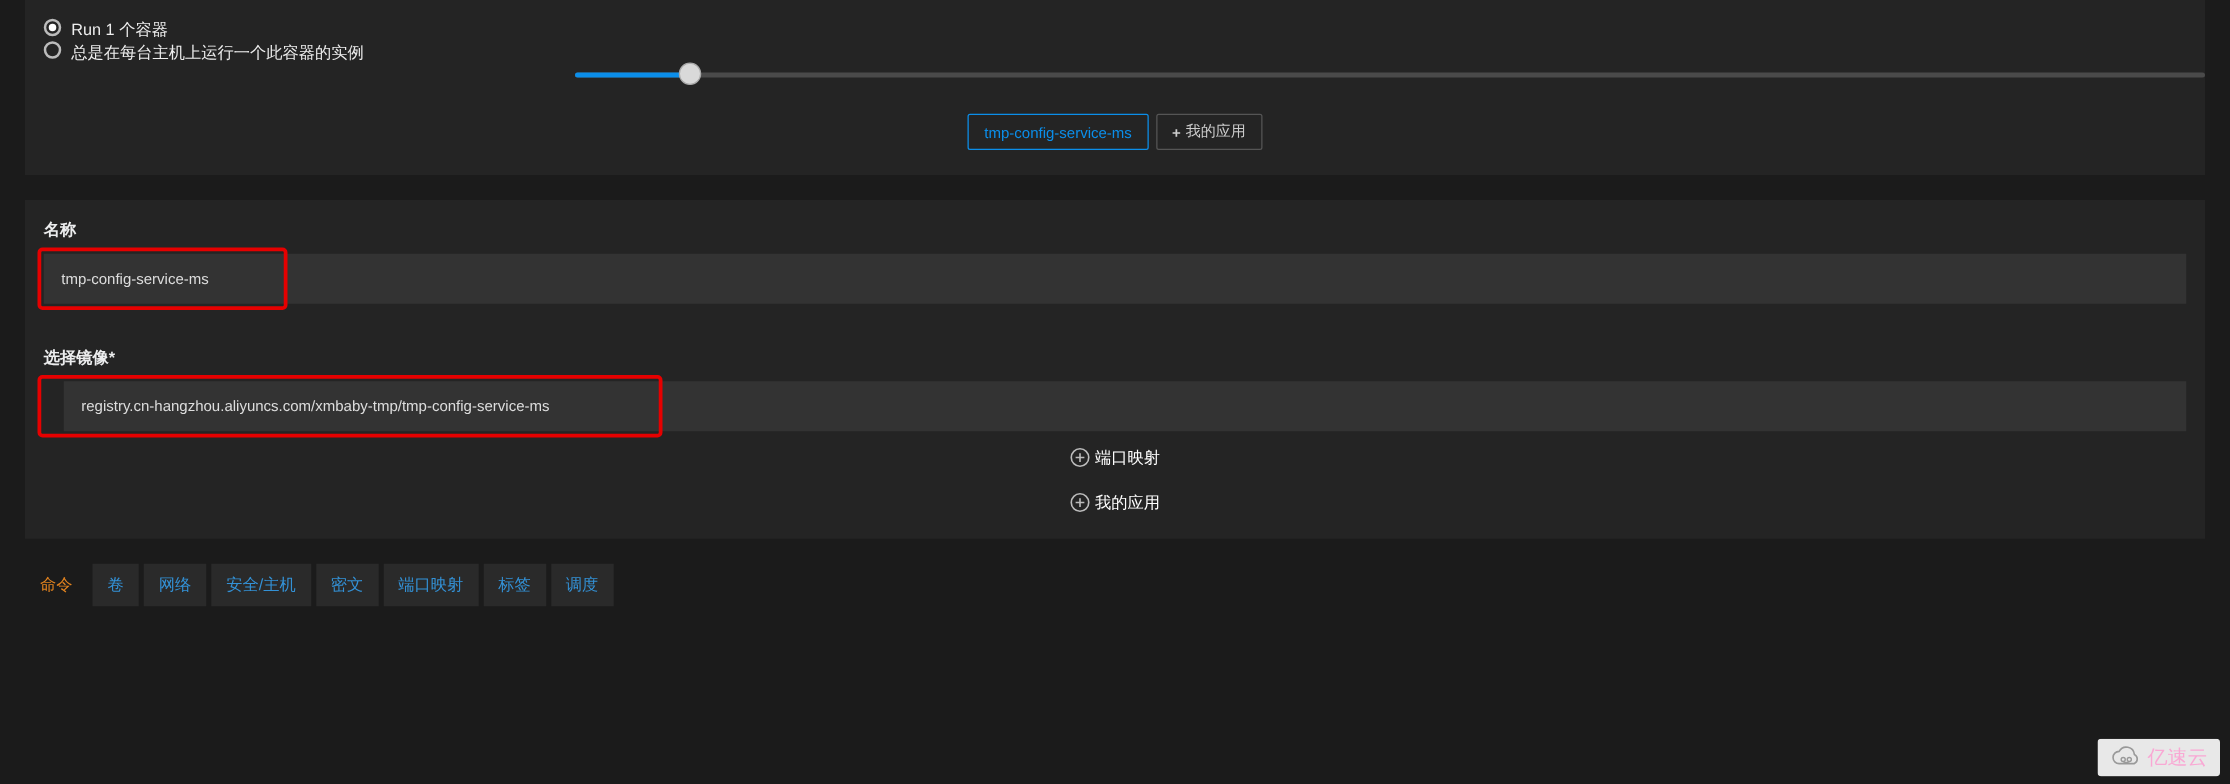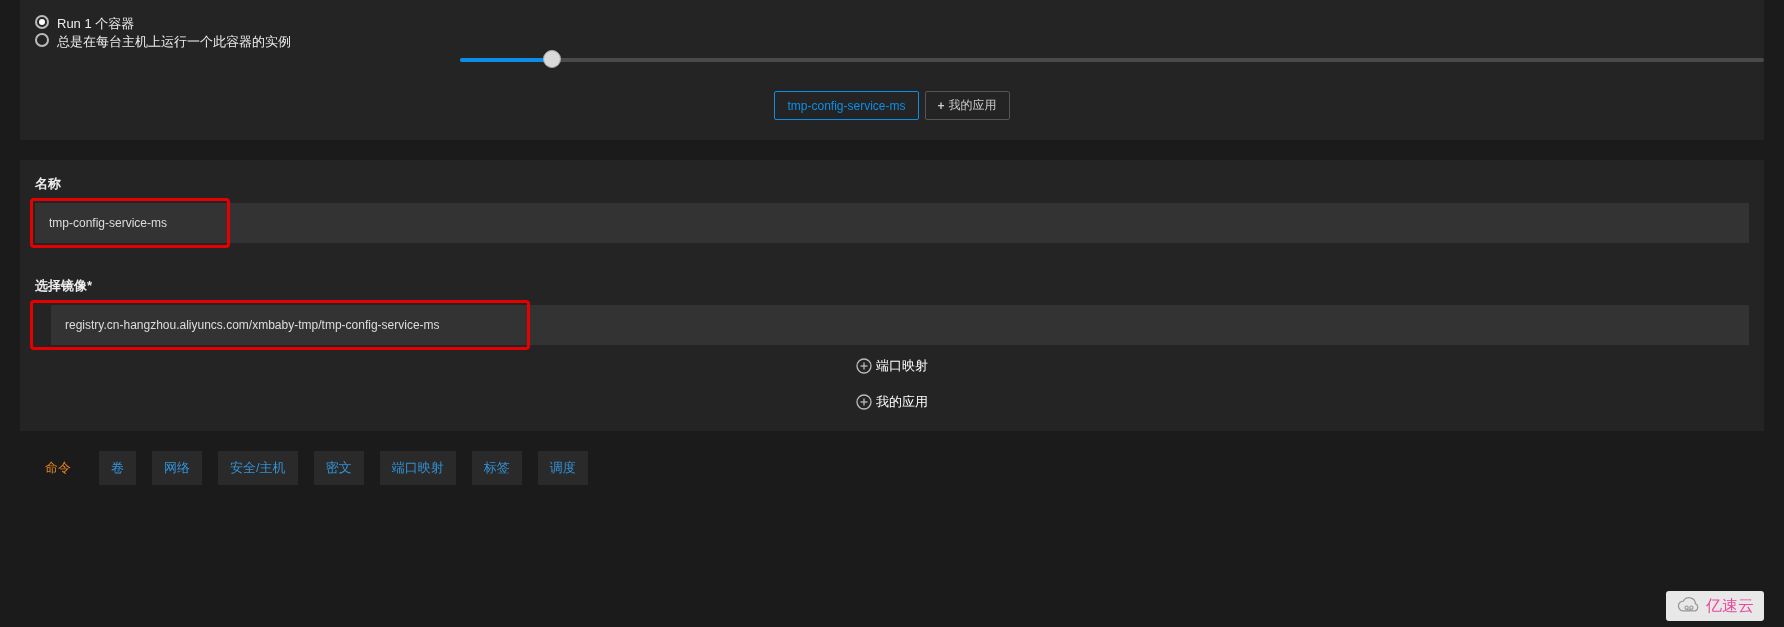--- a/index.html
+++ b/index.html
@@ -186,43 +186,43 @@
     color: #ffffff;
     font-size: 13px;
     cursor: pointer;
   }
   .circle-plus {
     width: 16px;
     height: 16px;
   }
   .tabs-bar {
     display: flex;
-    gap: 16px;
-    padding: 0 15px 15px 33px;
+    gap: 4px;
+    padding: 0 15px 15px 20px;
   }
   .tab {
     padding: 8px 12px;
     background: #2a2a2a;
     color: #3391d6;
     font-size: 13px;
     cursor: pointer;
     border-radius: 0;
   }
   .tab.active {
     background: transparent;
     color: #e2831f;
   }
   .watermark {
     position: fixed;
-    right: 20px;
+    right: 8px;
     bottom: 6px;
     display: flex;
     align-items: center;
     gap: 4px;
-    color: #ec4899;
+    color: #f9a8d4;
     font-size: 16px;
     background: rgba(255,255,255,0.9);
     padding: 4px 10px;
     border-radius: 3px;
   }
   .wm-icon {
     width: 26px;
     height: 22px;
   }
   .half-row {

